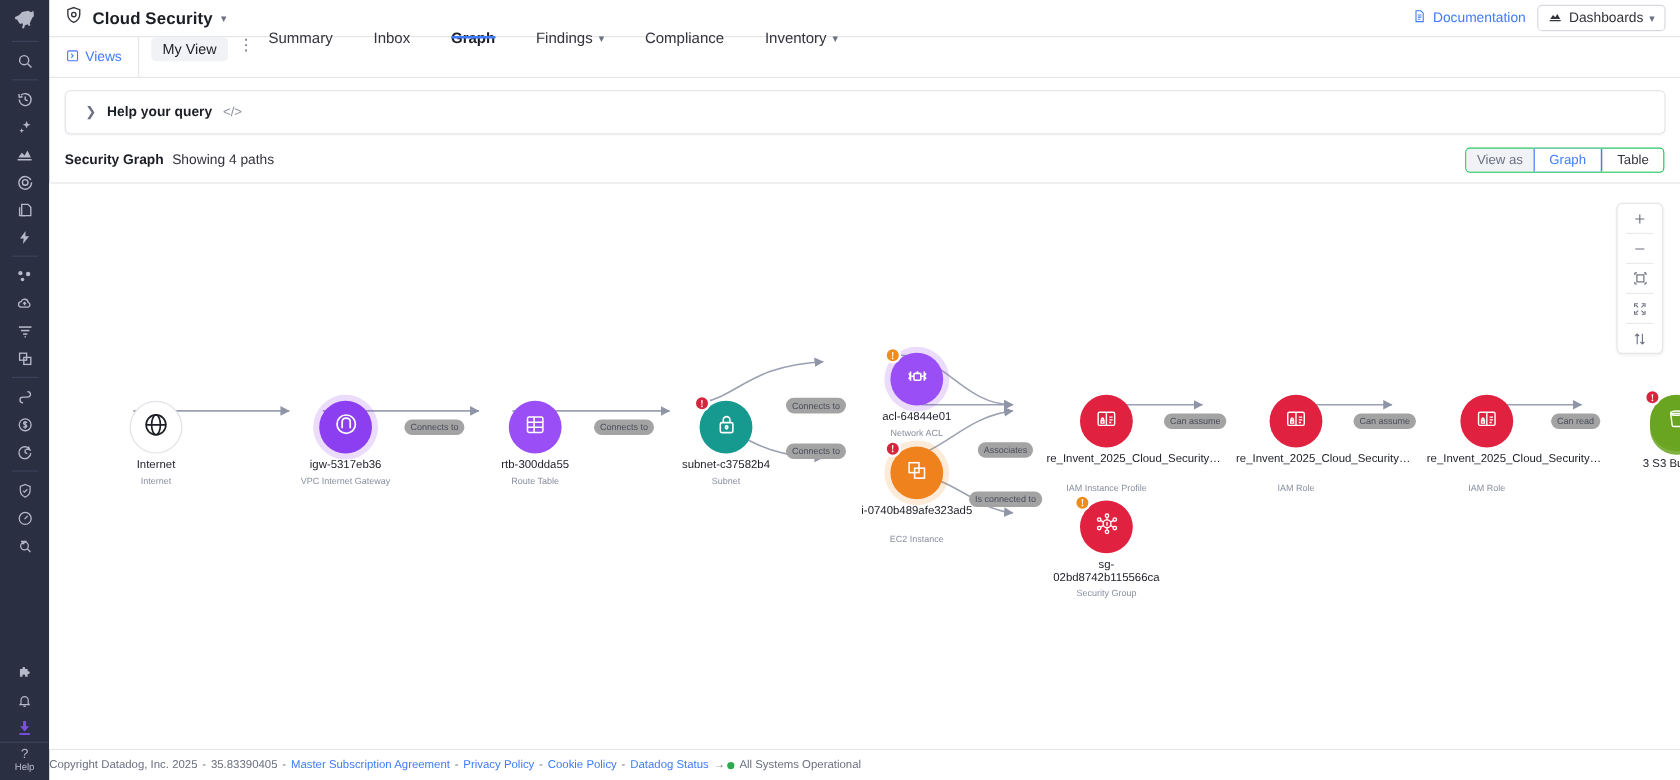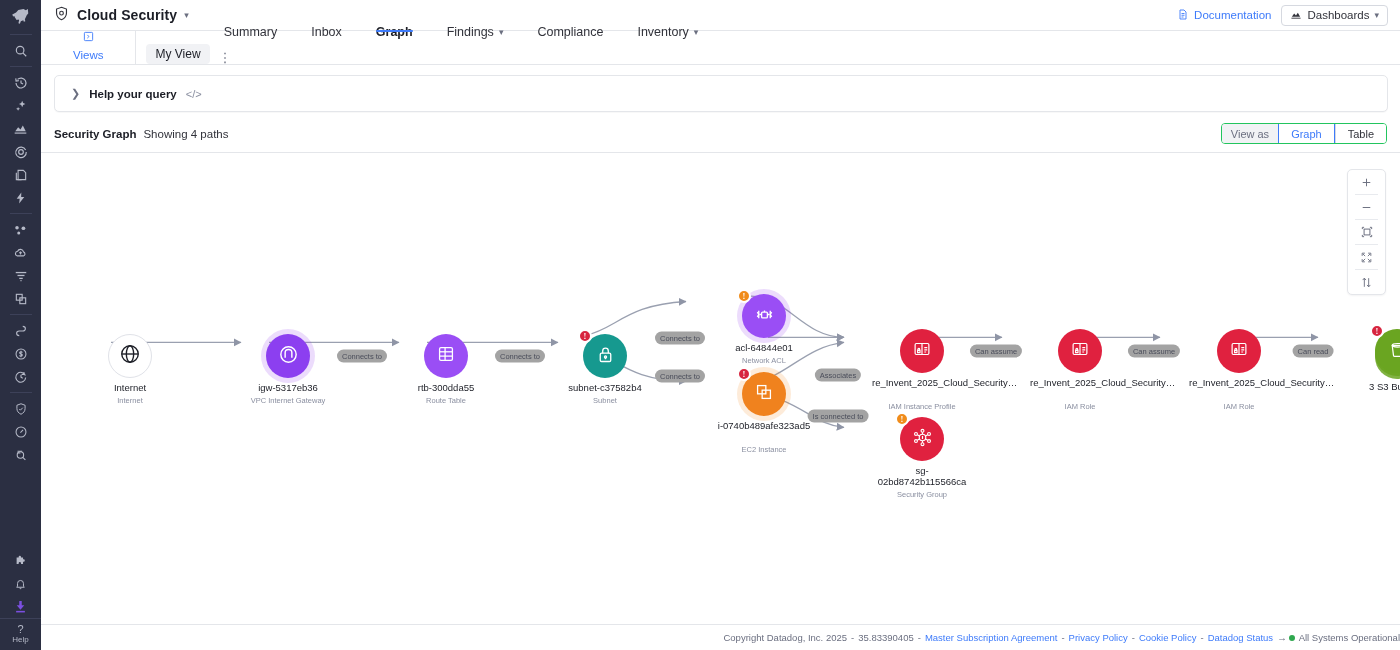--- a/index.html
+++ b/index.html
@@ -59,26 +59,25 @@
     border-radius: 4px; padding: 3px 8px; font-size: 11.5px; color: #32333b;
     background: #fff; cursor: pointer;
   }
 
   
   .viewsbar {
     height: 34px; display: flex; align-items: stretch;
     border-bottom: 1px solid #e4e6ea; flex: 0 0 34px;
   }
   .views-btn {
-    display:flex; align-items:center; gap:5px; padding: 0 32px;
+    display:flex; align-items:center; gap:5px; padding: 0 14px;
     color:#3e7bfa; font-size: 11.5px; cursor:pointer;
     border-right: 1px solid #e4e6ea;
-    flex-direction: column;
-  }
-  .myview-wrap { display: flex; align-items: flex-end; gap: 2px; padding-left: 10px; }
+  }
+  .myview-wrap { display: flex; align-items: flex-start; gap: 2px; padding-left: 10px; }
   .myview {
     padding: 3px 9px; font-size: 12px; color: #1c1e26;
     background: #f1f2f5; border-radius: 4px; cursor:pointer;
   }
   .kebab { padding: 0 7px; color: #6b6f80; font-size: 13px; cursor: pointer; line-height: 1; letter-spacing:0;}
 
   
   .querywrap { padding: 10px 12px 0 13px; }
   .querybox {
     border: 1px solid #e4e6ea; border-radius: 5px; height: 37px;
@@ -147,21 +146,21 @@
     position: absolute; transform: translate(-50%,-50%);
     background: #a3a3a3; color: #4a4d5a; font-size: 7.5px;
     padding: 2px 5px; border-radius: 8px; white-space: nowrap;
   }
   .bucket-stack { position: relative; width: 44px; height: 44px; margin: 0 auto; }
   .bucket-stack .layer { position:absolute; left:0; width:44px; height:44px; border-radius:50%; background:#6aa521; }
 
   
   .footer {
     height: 25px; flex: 0 0 25px; display: flex; align-items: center;
-    justify-content: flex-end; font-size: 9.5px; color: #6b6f80; background: #fff;
+    justify-content: flex-start; font-size: 9.5px; color: #6b6f80; background: #fff;
   }
   .footer a { color: #3e7bfa; text-decoration: none; }
   .dot-green { width: 6px; height: 6px; border-radius: 50%; background: #2fa84f; display: inline-block; margin: 0 4px 0 2px;}
   .fsep { margin: 0 4px; }
 </style>
 </head>
 <body>
 
 <div id="app">
 

